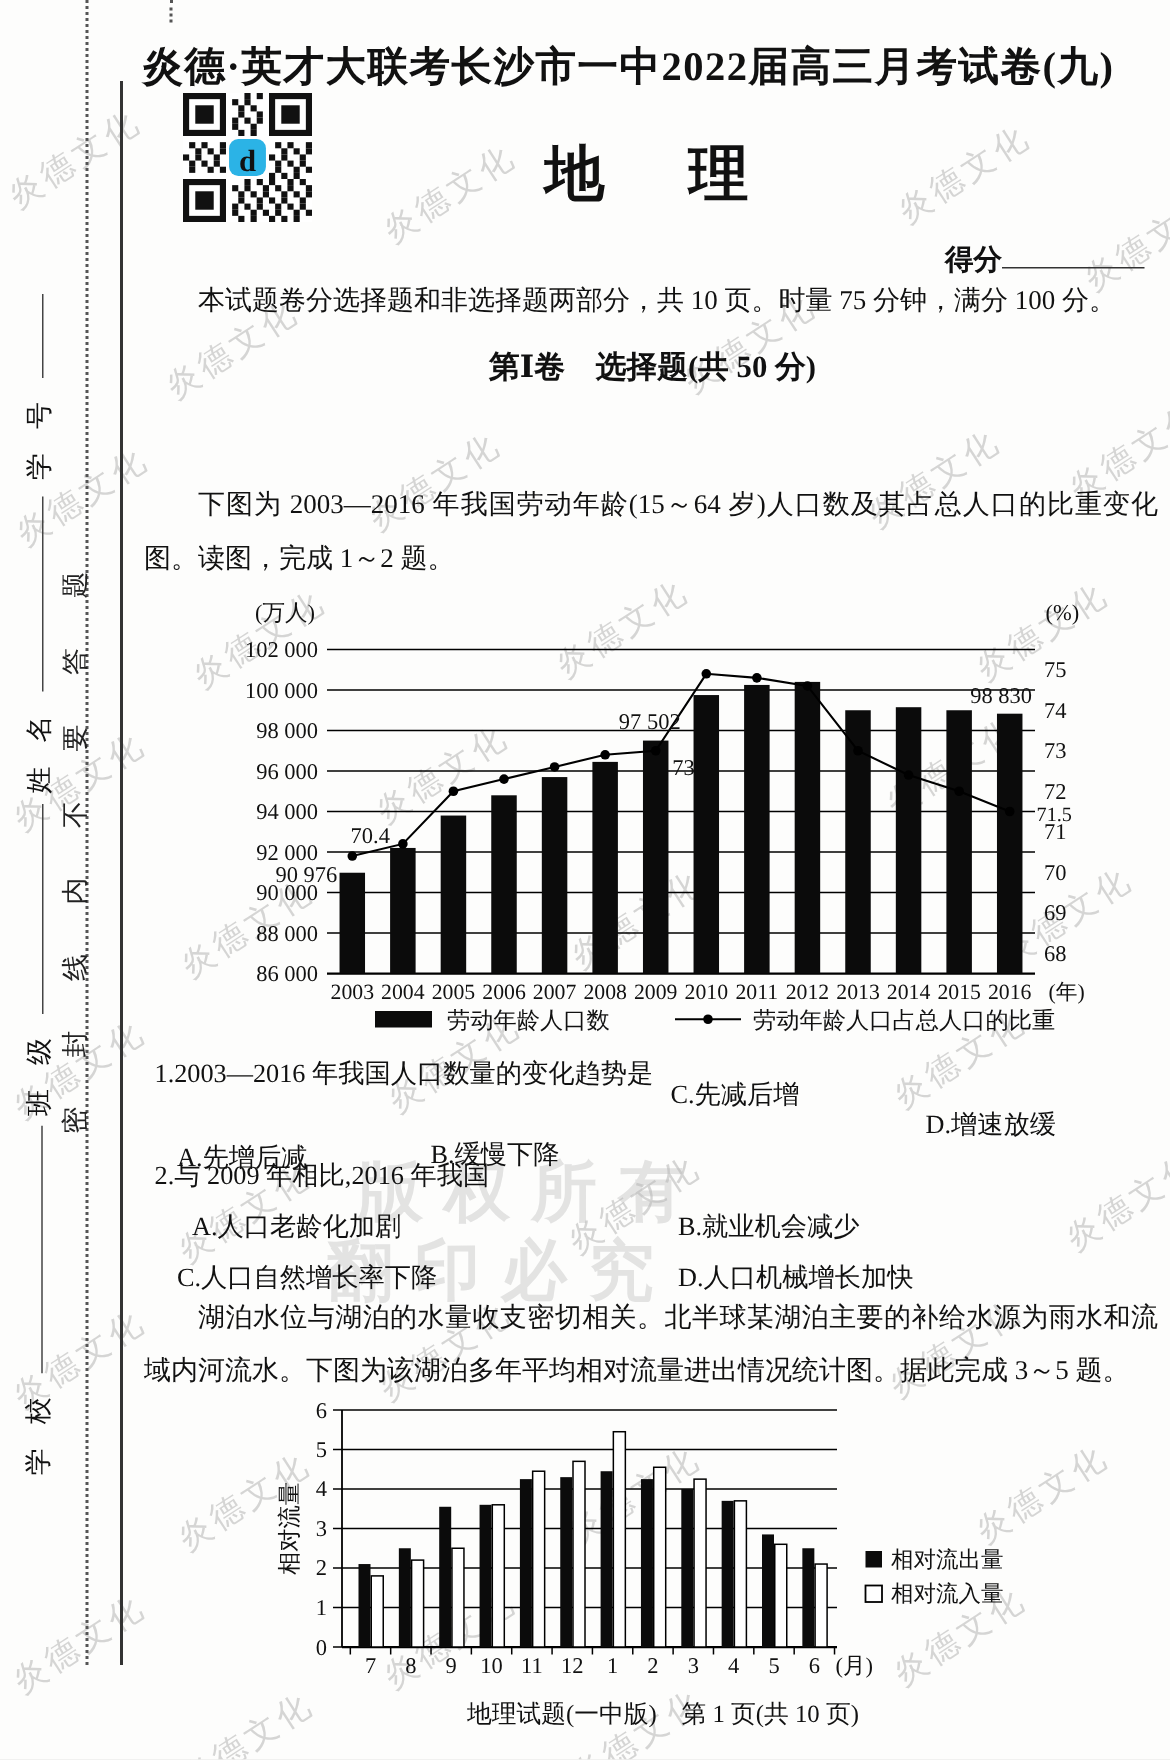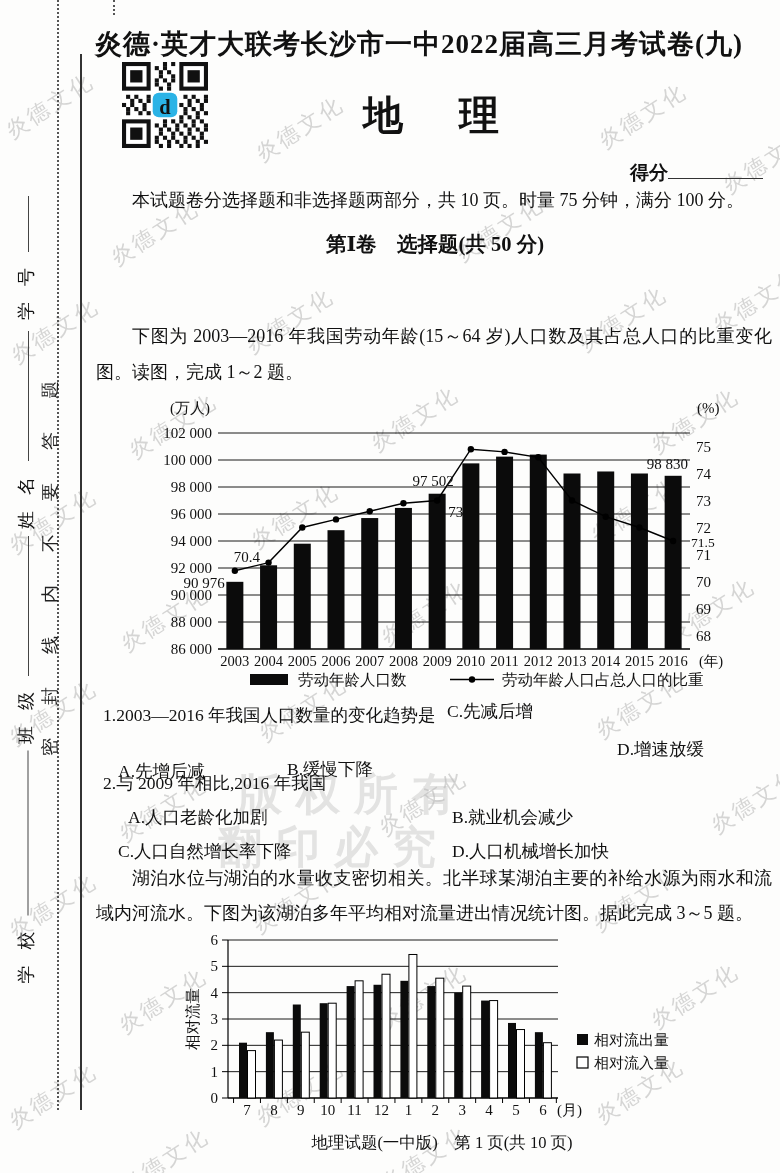--- a/index.html
+++ b/index.html
@@ -298,21 +298,21 @@
       <line x1="300" x2="344" y1="282.5" y2="282.5" stroke="#000" stroke-width="1.4"></line>
       <circle cx="322" cy="282.5" r="3.2" fill="#000"></circle>
       <text x="352" y="288" font-size="15.5" text-anchor="start">劳动年龄人口占总人口的比重</text>
     </svg>
 
   <div class="qline" style="left:103px;top:703px;">
     <span>1.</span><span>2003—2016 年我国人口数量的变化趋势是</span>
   </div>
   <span class="qline" style="left:118px;top:759px;">A.先增后减</span>
   <span class="qline" style="left:287px;top:737px;margin-top:20px;">B.缓慢下降</span>
-  <span class="qline" style="left:447px;top:699px;">C.先减后增</span>
+  <span class="qline" style="left:447px;top:717px;">C.先减后增</span>
   <span class="qline" style="left:617px;top:737px;">D.增速放缓</span>
 
   <div class="qline" style="left:103px;top:771px;">
     <span>2.</span><span>与 2009 年相比,2016 年我国</span>
   </div>
   <span class="qline" style="left:128px;top:805px;">A.人口老龄化加剧</span>
   <span class="qline" style="left:452px;top:805px;">B.就业机会减少</span>
   <span class="qline" style="left:452px;top:839px;">D.人口机械增长加快</span>
   <span class="qline" style="left:118px;top:839px;">C.人口自然增长率下降</span>
 

